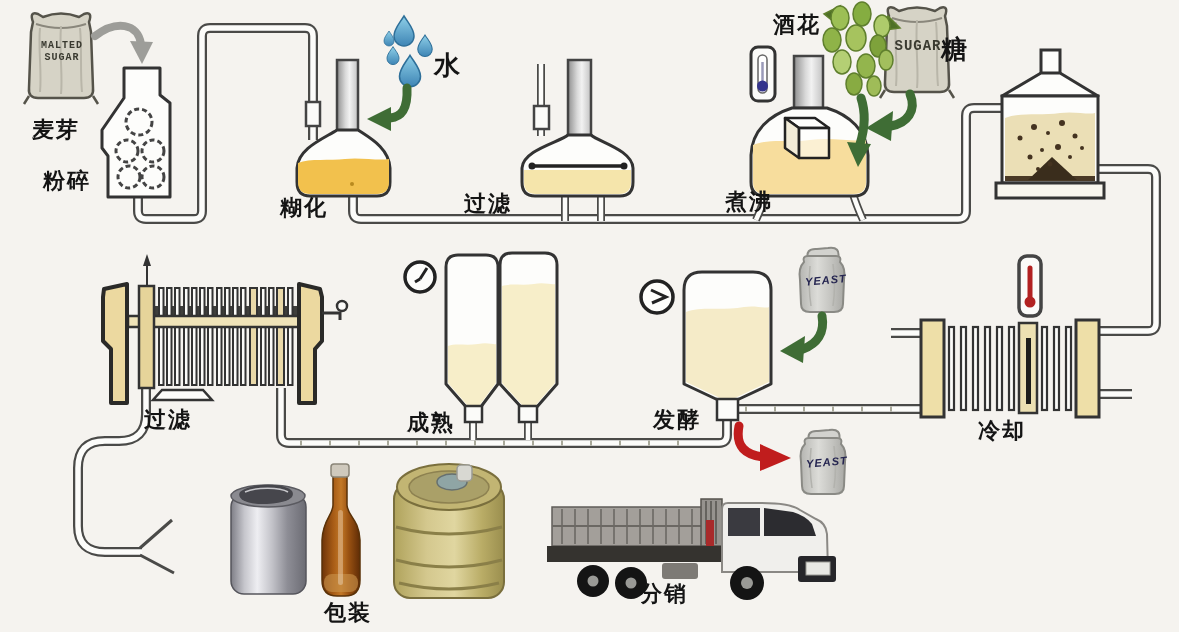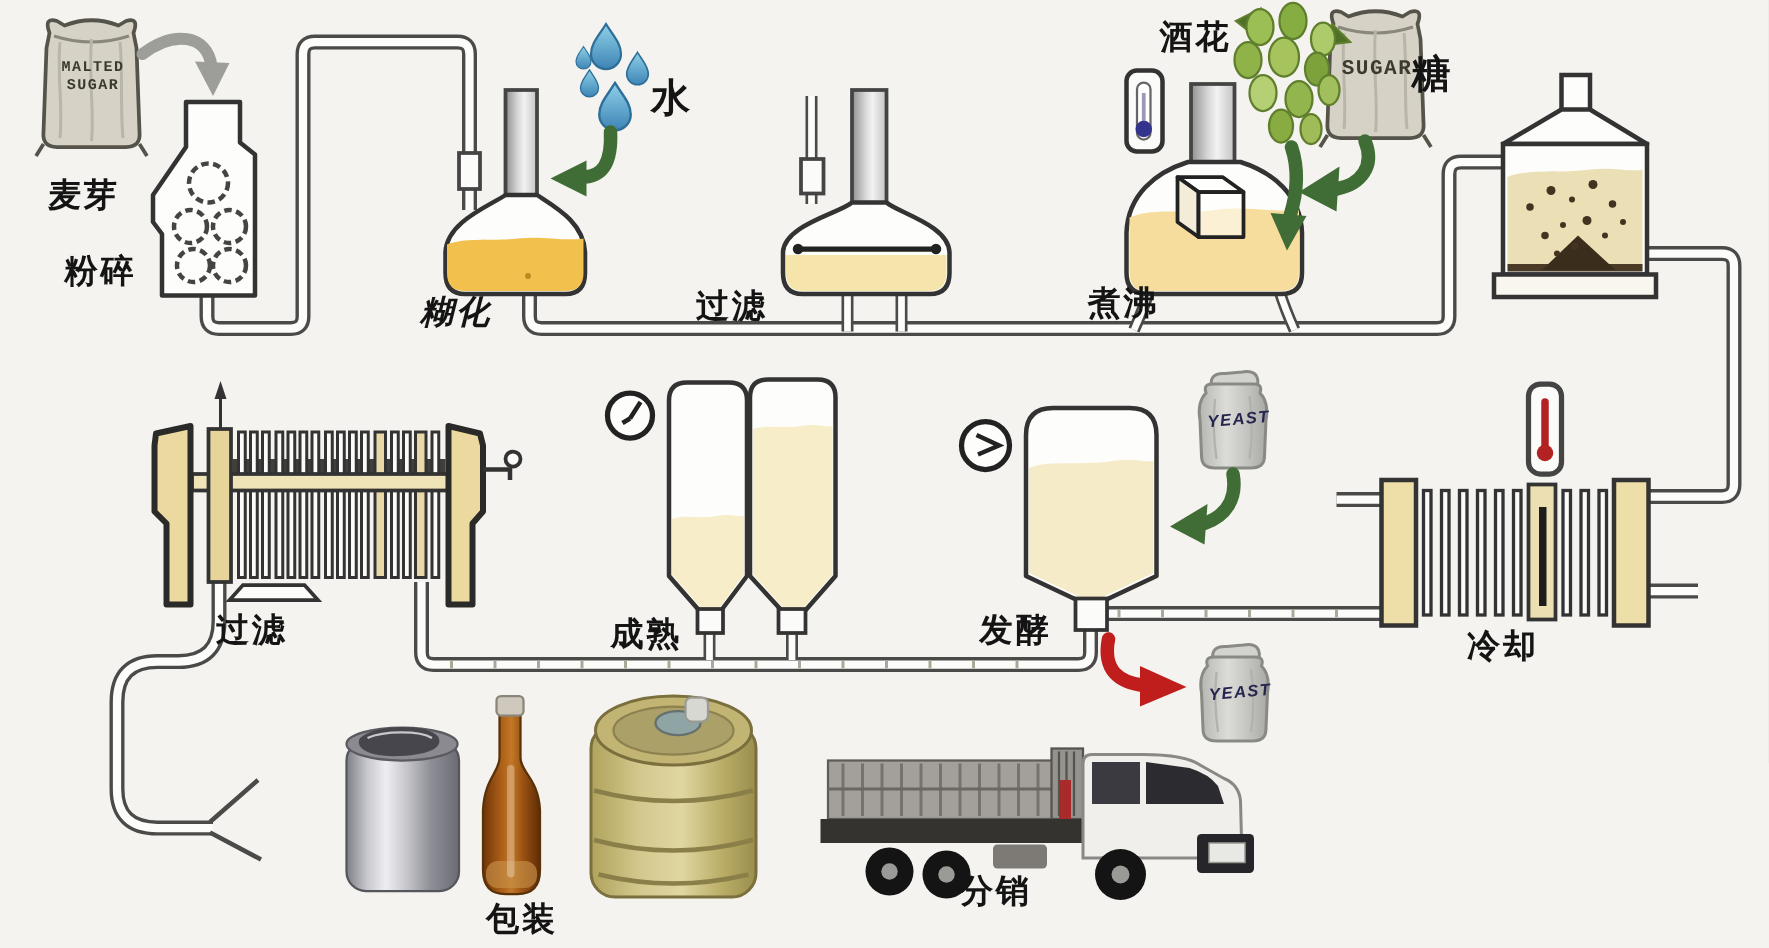--- a/index.html
+++ b/index.html
@@ -394,21 +394,21 @@
           <circle cx="631" cy="583" r="5.5" fill="#9a9a96"></circle>
       <circle cx="747" cy="583" r="17" fill="#141414"></circle>
           <circle cx="747" cy="583" r="6" fill="#9a9a96"></circle>
     </g>
   </g>
 </svg>
 
 <div class="lbl" style="left:32px;top:103px;margin-top:12px;">麦芽</div>
 <div class="lbl" style="left:43px;top:166px;">粉碎</div>
 <div class="lbl big" style="left:434px;top:48px;">水</div>
-<div class="lbl" style="left:280px;top:193px;font-style:italic;">糊化</div>
+<div class="lbl" style="left:280px;top:193px;">糊化</div>
 <div class="lbl" style="left:464px;top:189px;">过滤</div>
 <div class="lbl" style="left:725px;top:187px;">煮沸</div>
 <div class="lbl" style="left:773px;top:10px;">酒花</div>
 <div class="lbl big" style="left:941px;top:32px;">糖</div>
 <div class="lbl" style="left:144px;top:405px;">过滤</div>
 <div class="lbl" style="left:407px;top:408px;">成熟</div>
 <div class="lbl" style="left:653px;top:405px;">发酵</div>
 <div class="lbl" style="left:978px;top:416px;">冷却</div>
 <div class="lbl" style="left:324px;top:598px;">包装</div>
 <div class="lbl" style="left:640px;top:579px;">分销</div>

